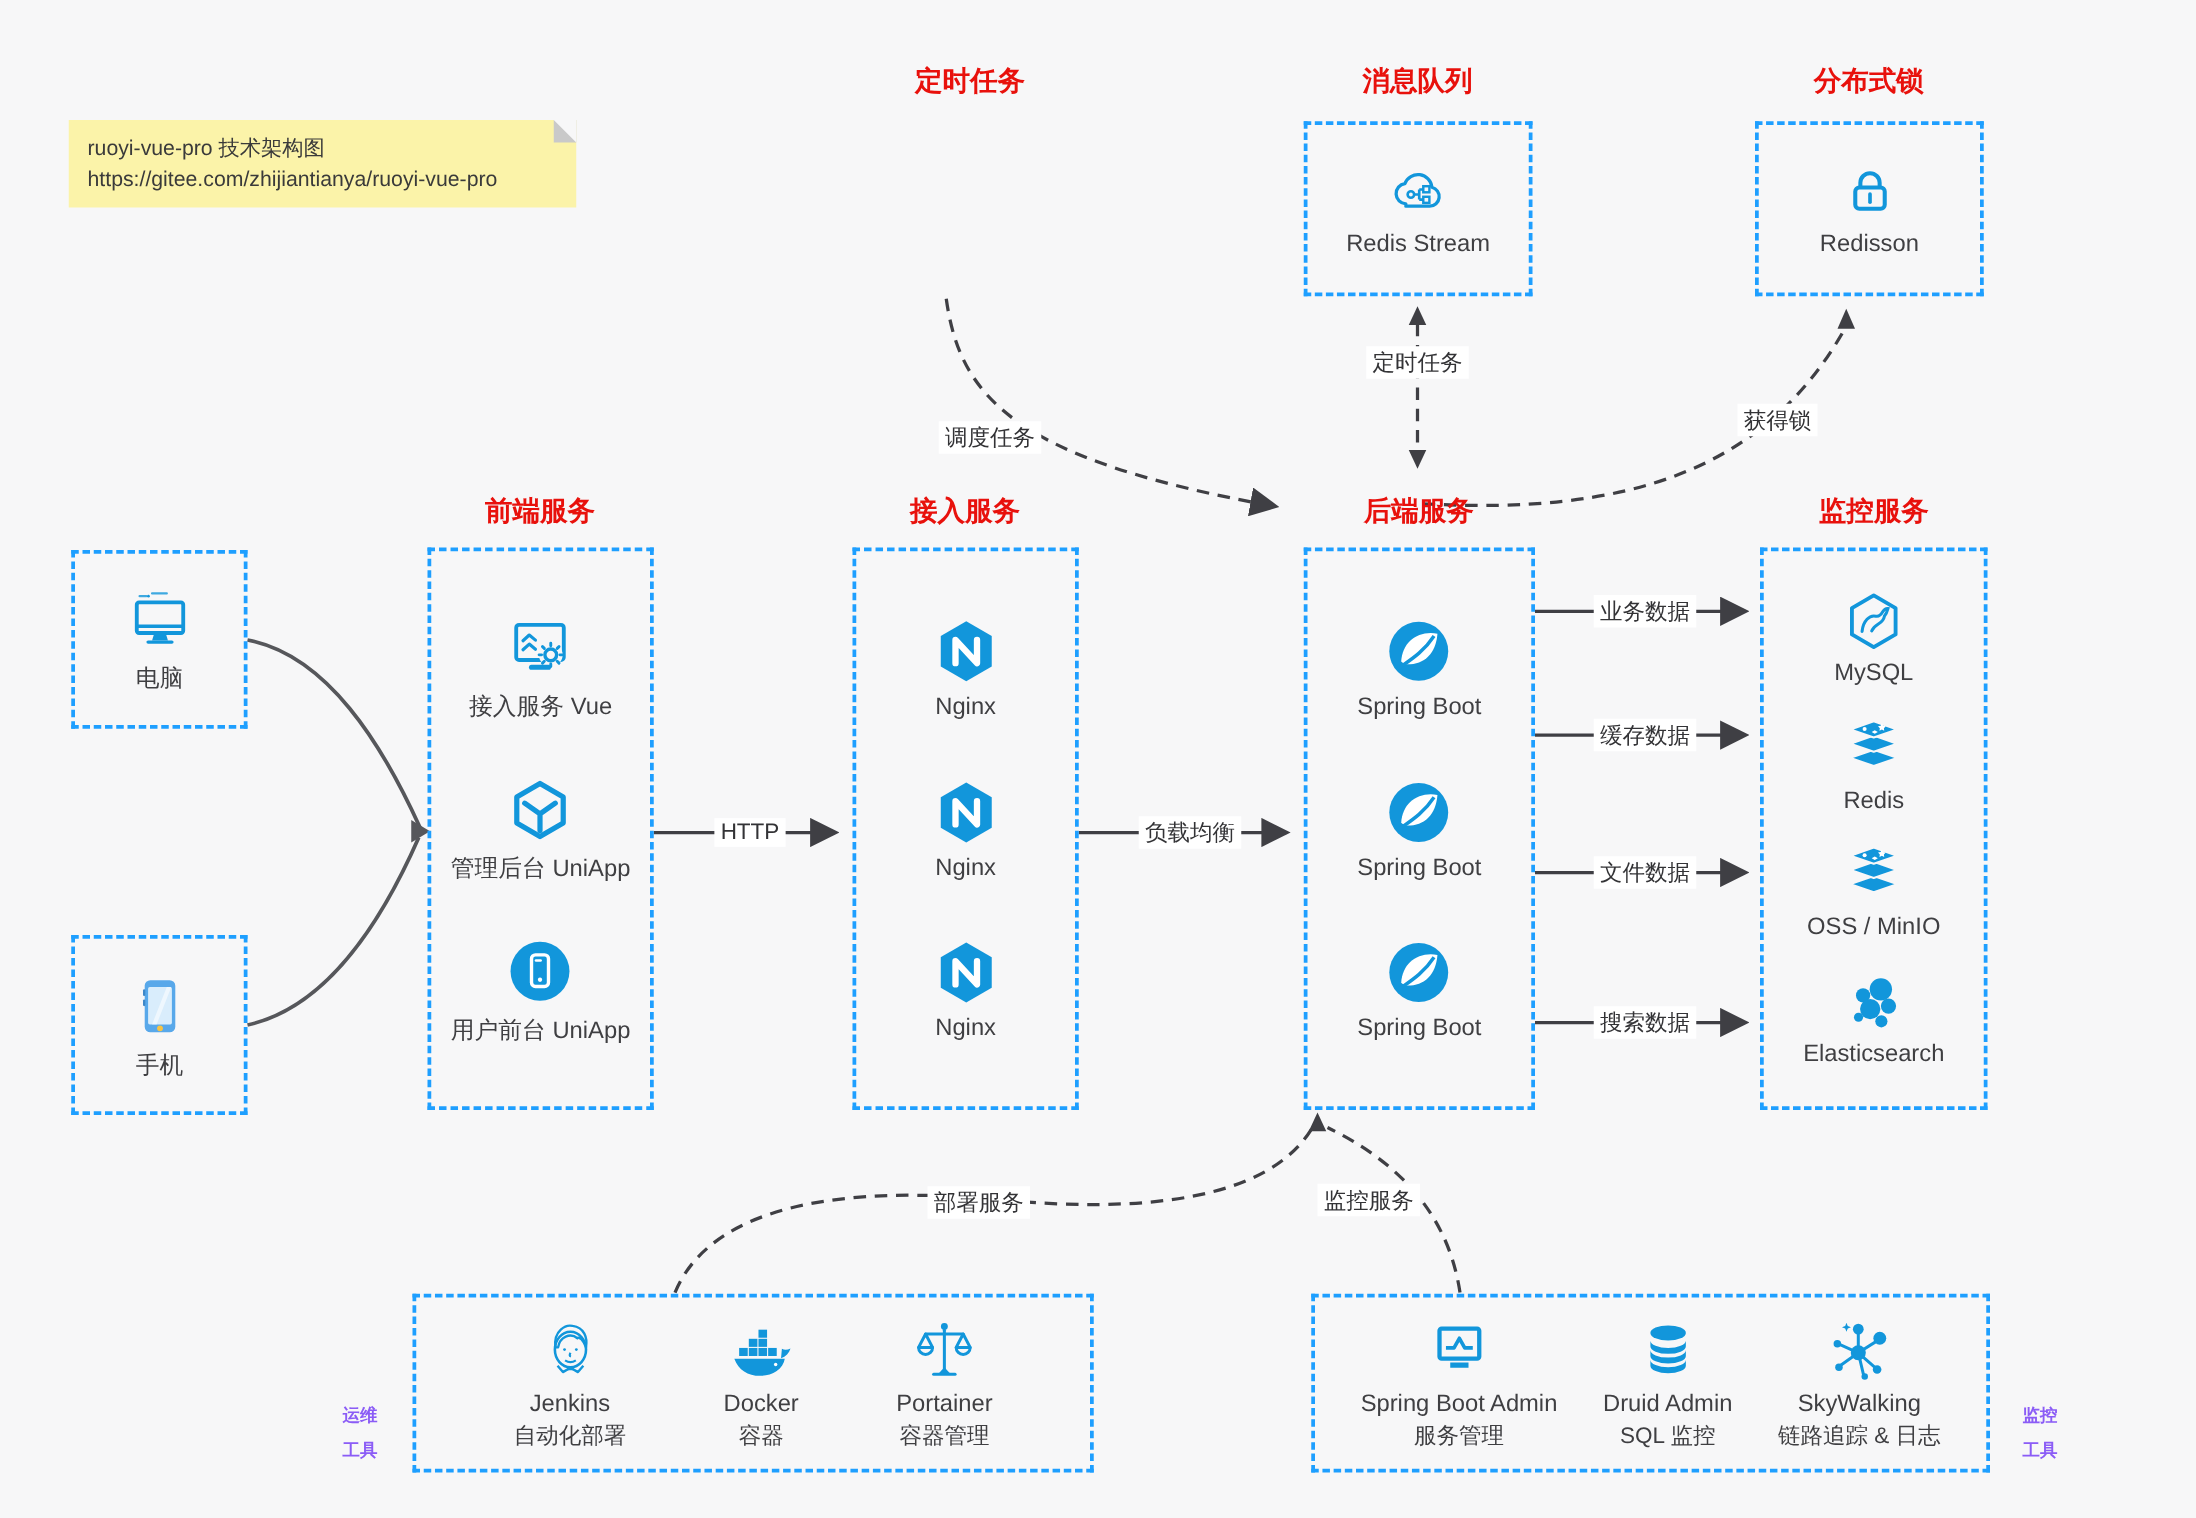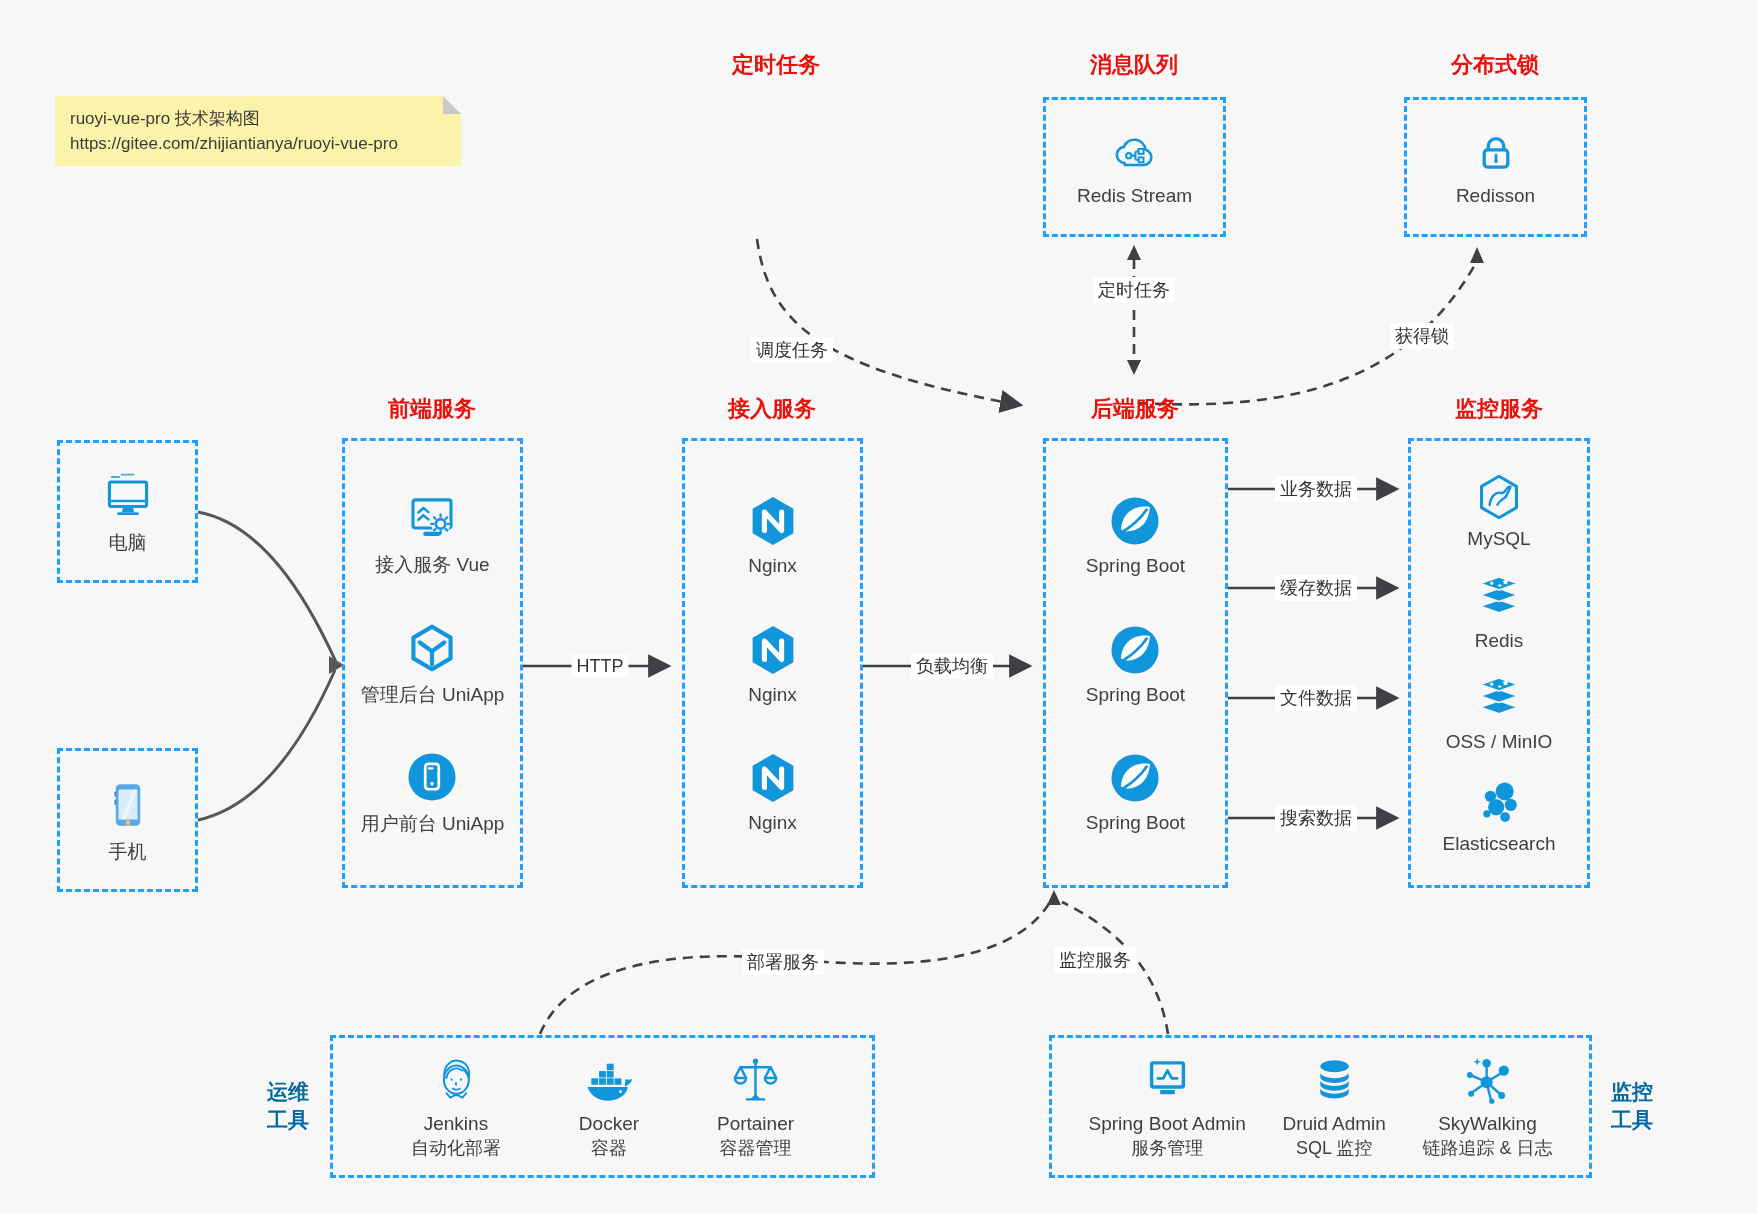--- a/index.html
+++ b/index.html
@@ -12,22 +12,22 @@
         line-height:25px;z-index:4;}
   .note::after{content:"";position:absolute;top:0;right:0;width:0;height:0;
         border-bottom:18px solid #c9c9c9;border-right:18px solid #f7f7f8;}
   .gbox{position:absolute;border:3px dashed #1e9fff;box-sizing:border-box;z-index:2;
         display:flex;flex-direction:column;align-items:center;justify-content:space-evenly;
         padding:8px 0;}
   .hbox{position:absolute;border:3px dashed #1e9fff;box-sizing:border-box;z-index:2;
         display:flex;flex-direction:row;align-items:center;justify-content:space-evenly;}
   .gtitle{position:absolute;transform:translateX(-50%);color:#e8110c;font-weight:bold;
         font-size:22px;white-space:nowrap;z-index:3;}
-  .side-label{position:absolute;color:#0369a1;font-weight:bold;font-size:21px;
-        line-height:28px;text-align:center;transform:translateX(-50%);z-index:3;}
+  .side-label{position:absolute;color:#8b5cf6;font-weight:bold;font-size:14px;
+        line-height:28px;text-align:center;transform:translateX(-50%);z-index:3;margin-top:40px;}
   .item{display:flex;flex-direction:column;align-items:center;gap:5px;}
   .item .lbl{font-size:19px;color:#3f3f42;white-space:nowrap;}
   .hitem{display:flex;flex-direction:column;align-items:center;gap:1px;}
   .hitem .nm{font-size:19px;color:#3f3f42;white-space:nowrap;margin-top:4px;text-align:center;}
   .hitem .ds{font-size:18px;color:#3f3f42;white-space:nowrap;}
   .ic{width:58px;height:58px;}
   .ic-sm{width:52px;height:52px;}
   .ic-xs{width:55px;height:55px;}
   .edge-label{position:absolute;transform:translate(-50%,-50%);background:#ffffff;
         padding:1px 5px;font-size:18px;color:#333336;white-space:nowrap;z-index:5;}

